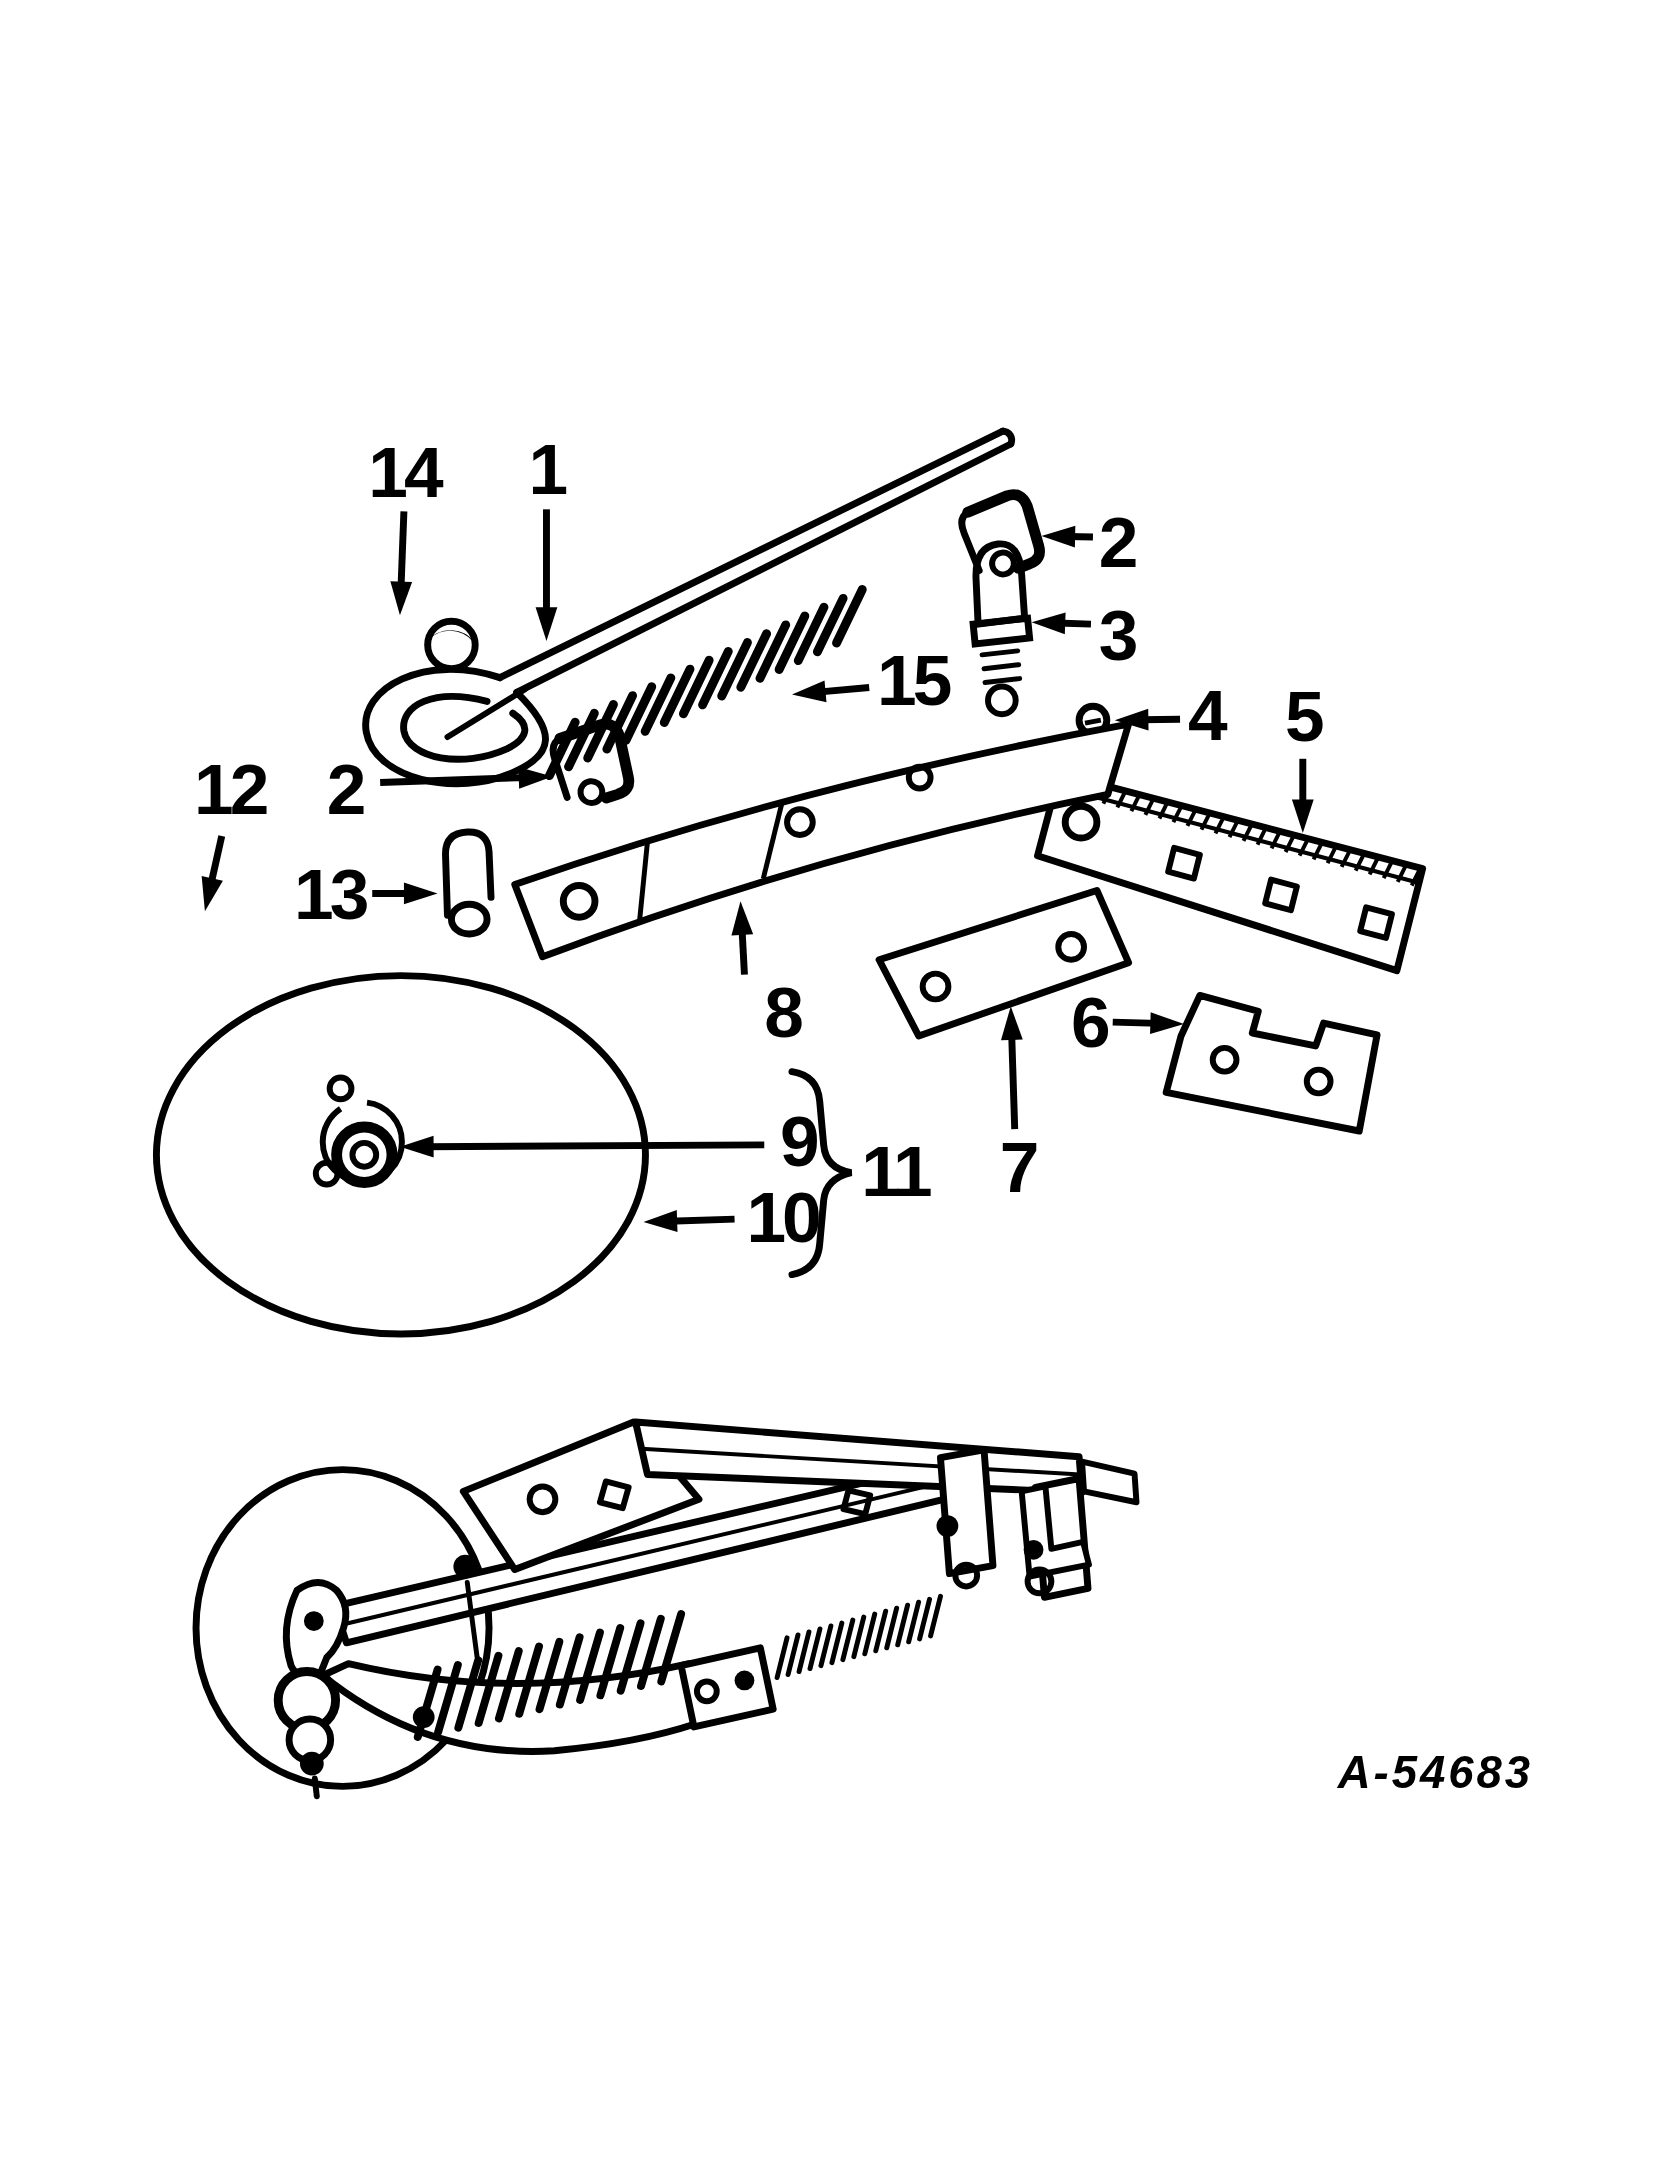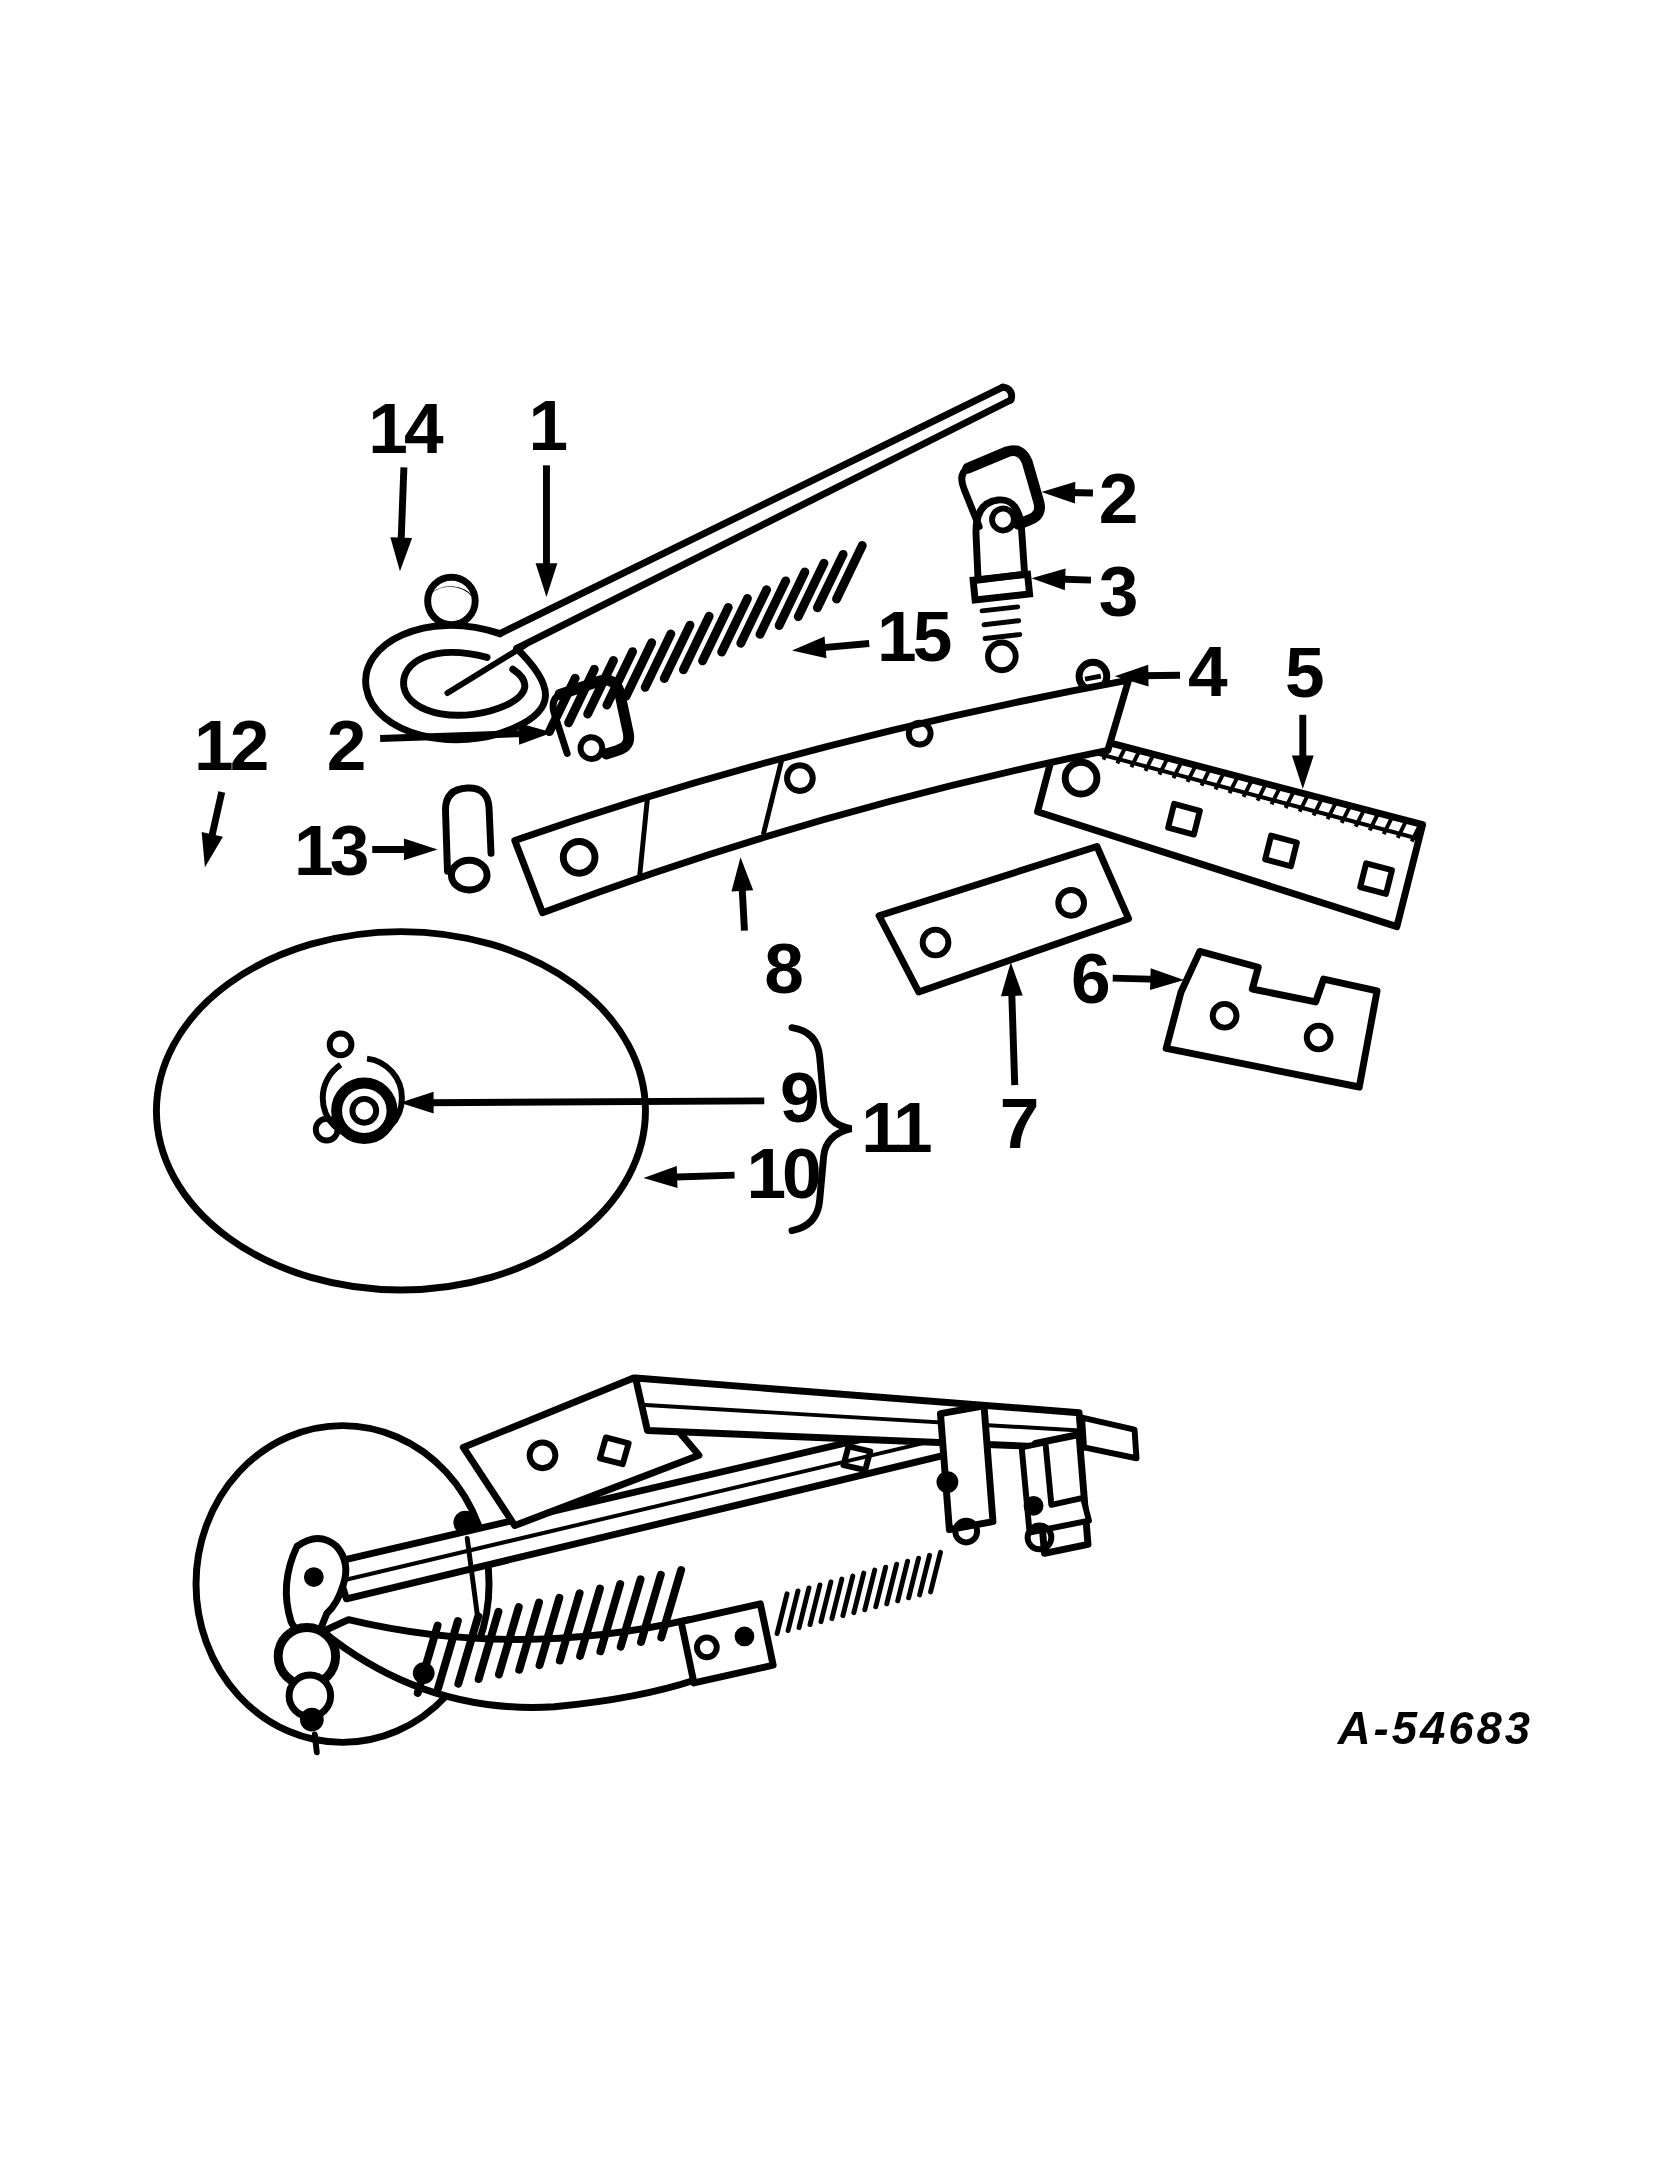--- a/index.html
+++ b/index.html
@@ -1,16 +1,16 @@
 <!DOCTYPE html>
 <html><head>
 <meta charset="utf-8">
 <style>
   html,body{margin:0;padding:0;background:#ffffff;}
-  .page{position:relative;width:1679px;height:2082px;background:#ffffff;overflow:hidden;}
+  .page{position:relative;width:1679px;height:2082px;background:#ffffff;overflow:hidden;margin-top:44px;}
   svg{display:block;}
   .callout-label{
     font-family:"Liberation Sans", sans-serif;
     font-weight:bold;
     font-size:72px;
     letter-spacing:-4px;
     fill:#000000;
   }
   .drawing-number{
     font-family:"Liberation Sans", sans-serif;

